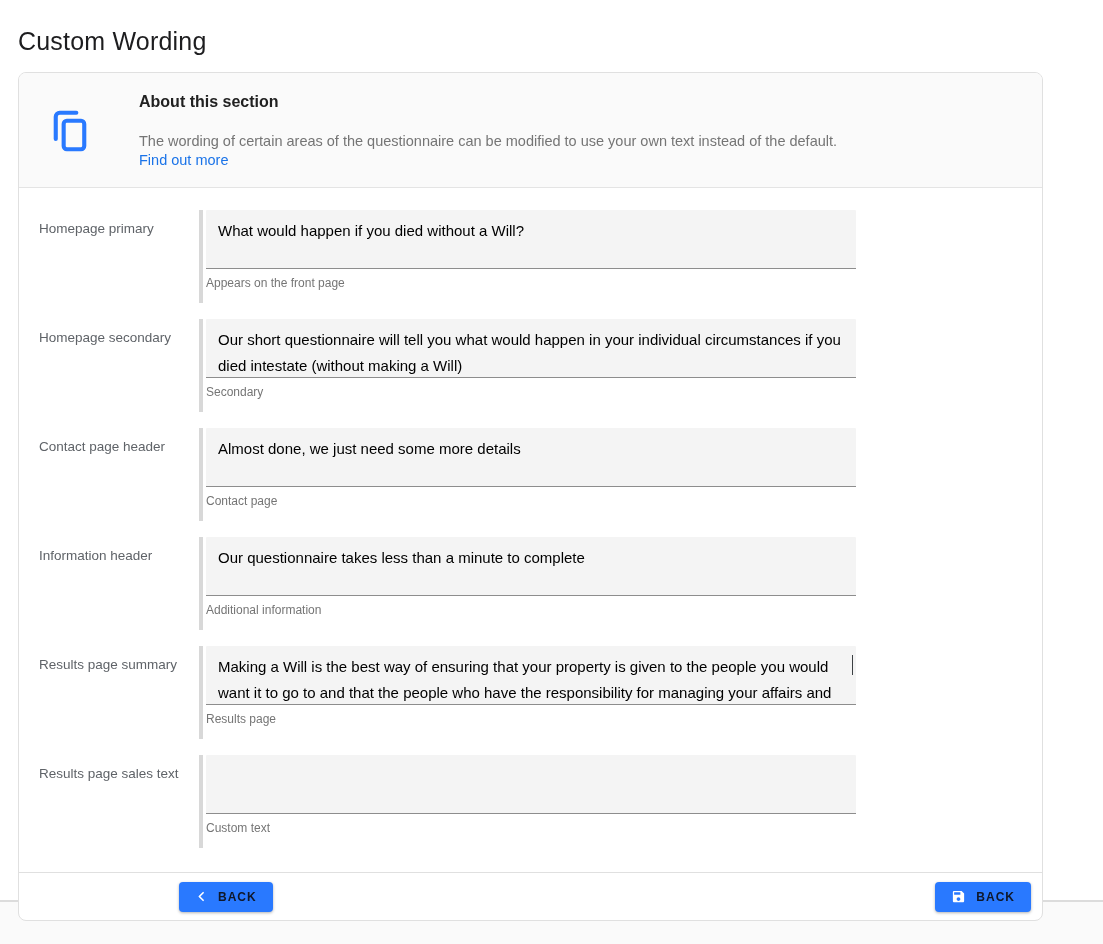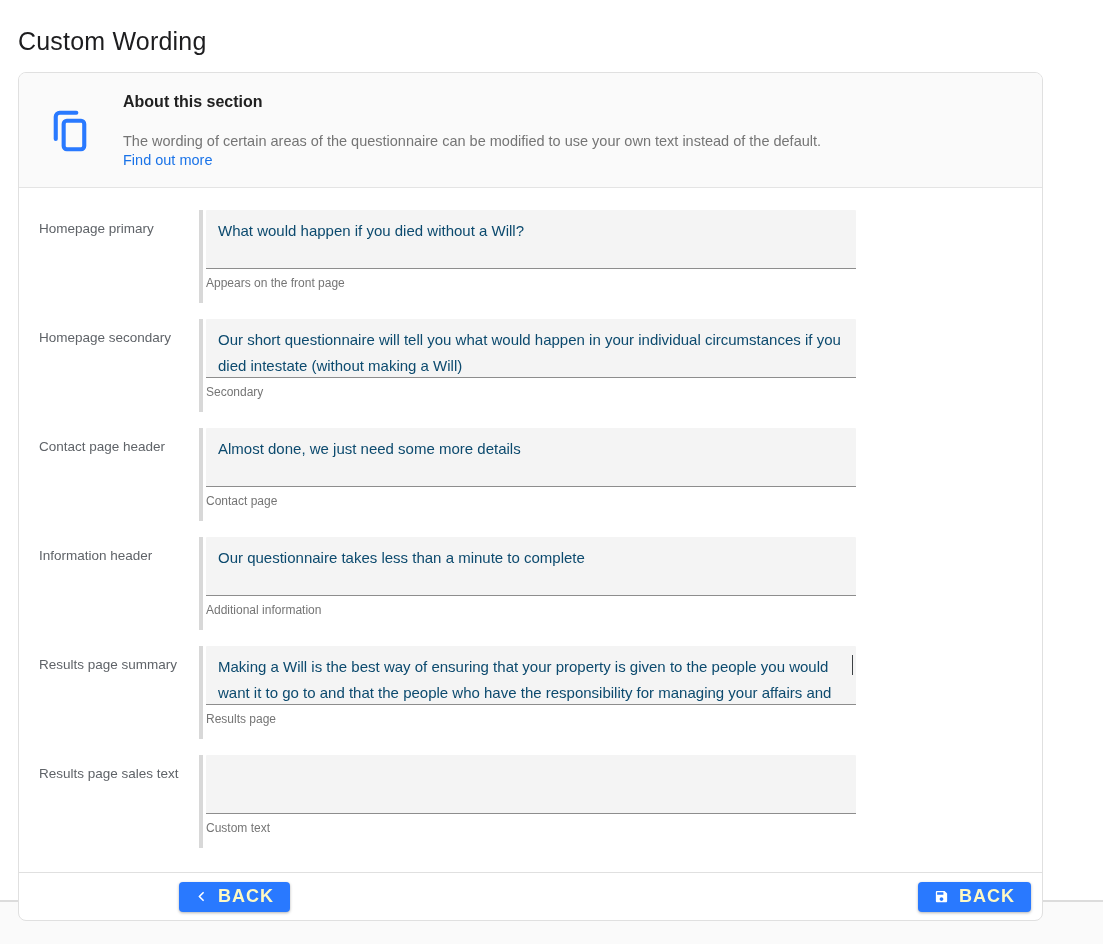--- a/index.html
+++ b/index.html
@@ -30,20 +30,21 @@
     background:#ffffff;
     overflow:hidden;
   }
   
   .about {
     background:#fafafa;
     border-bottom:1px solid #e4e4e4;
     display:flex;
     align-items:center;
     padding:20px 24px 18px 32px;
+    gap:16px;
   }
   .about-icon { width:38px; height:50px; margin-right:34px; flex:none; }
   .about-icon svg { width:38px; height:50px; display:block; }
   .about-heading { font-size:16px; font-weight:700; color:#212121; }
   .about-desc { font-size:14.5px; color:#757575; margin-top:20px; line-height:20px; }
   .about-link { font-size:14.5px; color:#1a73e8; margin-top:1px; cursor:pointer; display:inline-block; }
   
   .form { padding:22px 0 8px 20px; }
   .field-row { display:flex; min-height:93px; margin-bottom:16px; }
   .field-label {
@@ -62,21 +63,21 @@
     display:block;
     width:650px; height:59px;
     background:#f4f4f4;
     border:none;
     border-bottom:1px solid #8d8d8d;
     border-radius:1px 1px 0 0;
     padding:8px 12px 0 12px;
     font-family:"Liberation Sans", sans-serif;
     font-size:15px;
     line-height:26px;
-    color:#0c4a6e;
+    color:#000000;
     resize:none;
     overflow:hidden;
     outline:none;
   }
   .caret {
     position:absolute;
     right:3px; top:9px;
     width:1.5px; height:20px;
     background:#3c4043;
   }
@@ -88,27 +89,27 @@
     display:flex;
     align-items:center;
     justify-content:space-between;
     padding:0 11px 0 160px;
   }
   .btn {
     height:30px;
     border:none;
     border-radius:4px;
     background:#2979ff;
-    color:#fef9c3;
+    color:#0f172a;
     display:inline-flex;
     align-items:center;
     gap:10px;
     padding:0 16px;
     font-family:"Liberation Sans", sans-serif;
-    font-size:18px;
+    font-size:12px;
     font-weight:700;
     letter-spacing:1px;
     box-shadow:0 1px 3px rgba(0,0,0,0.3);
     cursor:pointer;
   }
   .btn svg { display:block; }
 </style>
 </head>
 <body>
 

